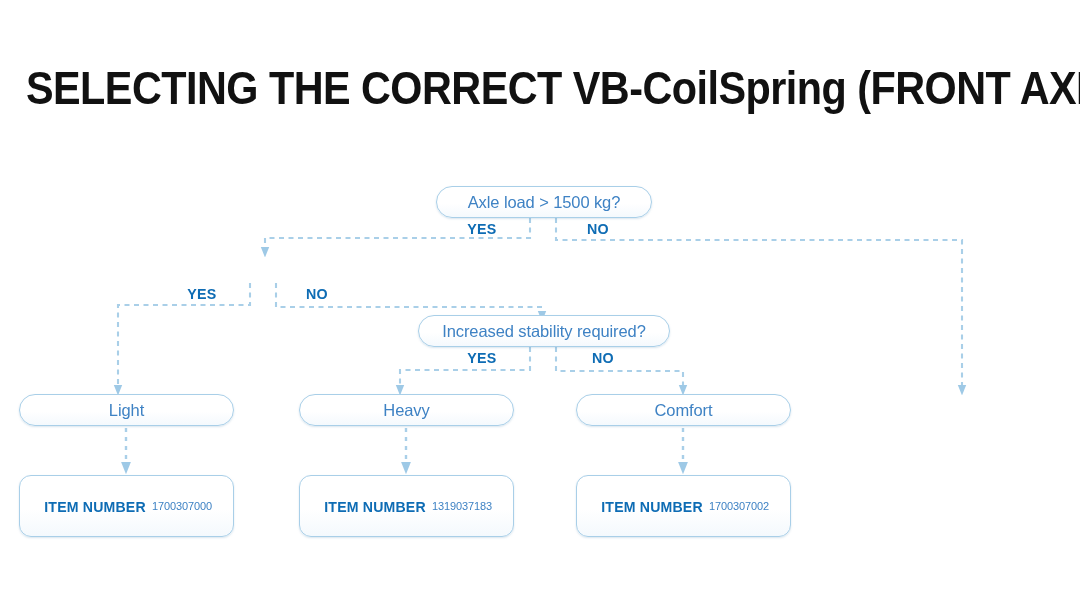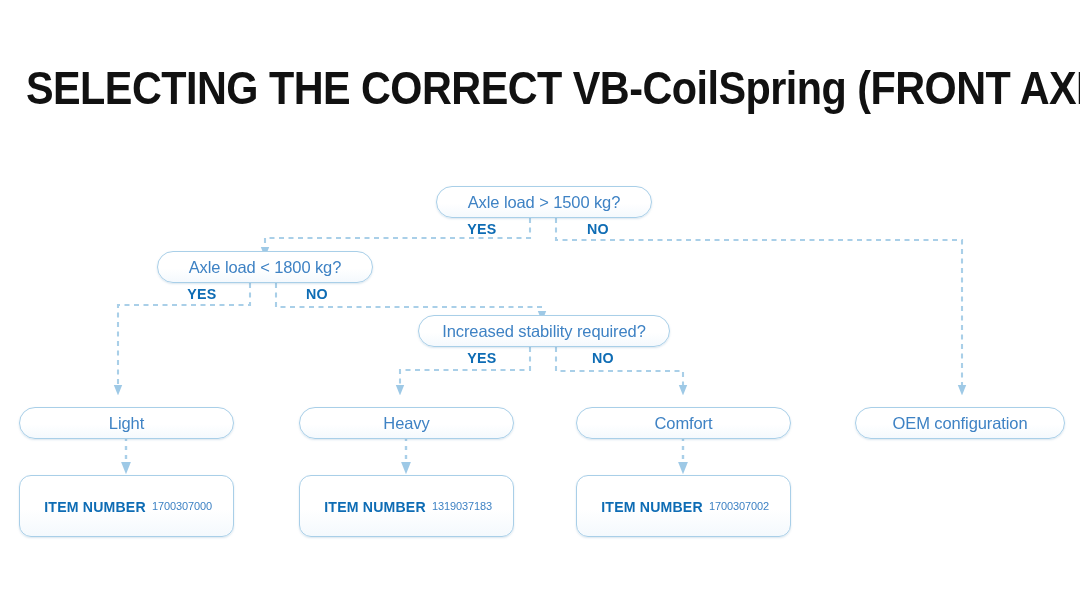--- a/index.html
+++ b/index.html
@@ -67,21 +67,21 @@
   .node-label {
     color: #3e82c4;
     font-size: 16.5px;
     font-family: "Liberation Sans", sans-serif;
     font-weight: normal;
     letter-spacing: -0.1px;
     white-space: nowrap;
   }
 
   .decision { height: 32px; border-radius: 16px; }
-  .result   { height: 32px; border-radius: 16px; margin-top: 13px; }
+  .result   { height: 32px; border-radius: 16px; }
 
   .item-box {
     height: 62px;
     border-radius: 12px;
     border: 1.6px solid #a9cfe8;
     flex-direction: row;
     justify-content: center;
     gap: 3px;
   }
   .item-title {
@@ -144,44 +144,38 @@
       <path d="M 683,428 L 683,468" marker-end="url(#arrow)"></path>
     </g>
   </svg>
 
   <div class="node decision" style="left:436px; top:186px; width:216px;">
     <span class="node-label">Axle load &gt; 1500 kg?</span>
   </div>
   <span class="branch-label" style="left:466px; top:220px;">YES</span>
   <span class="branch-label" style="left:586px; top:220px;">NO</span>
 
-  <div class="node decision" style="left:157px; top:251px; width:216px;">
-    <span class="node-label">Axle load &lt; 1800 kg?</span>
-  </div>
   <span class="branch-label" style="left:186px; top:285px;">YES</span>
   <span class="branch-label" style="left:305px; top:285px;">NO</span>
 
   <div class="node decision" style="left:418px; top:315px; width:252px;">
     <span class="node-label">Increased stability required?</span>
   </div>
   <span class="branch-label" style="left:466px; top:349px;">YES</span>
   <span class="branch-label" style="left:591px; top:349px;">NO</span>
 
   <div class="node result" style="left:19px; top:394px; width:215px;">
     <span class="node-label">Light</span>
   </div>
   <div class="node result" style="left:299px; top:394px; width:215px;">
     <span class="node-label">Heavy</span>
   </div>
   <div class="node result" style="left:576px; top:394px; width:215px;">
     <span class="node-label">Comfort</span>
   </div>
-  <div class="node result" style="left:855px; top:394px; width:210px;">
-    <span class="node-label">OEM configuration</span>
-  </div>
 
   <div class="node item-box" style="left:19px; top:475px; width:215px;">
     <span class="item-title">ITEM NUMBER</span>
     <span class="item-value">1700307000</span>
   </div>
   <div class="node item-box" style="left:299px; top:475px; width:215px;">
     <span class="item-title">ITEM NUMBER</span>
     <span class="item-value">1319037183</span>
   </div>
   <div class="node item-box" style="left:576px; top:475px; width:215px;">

